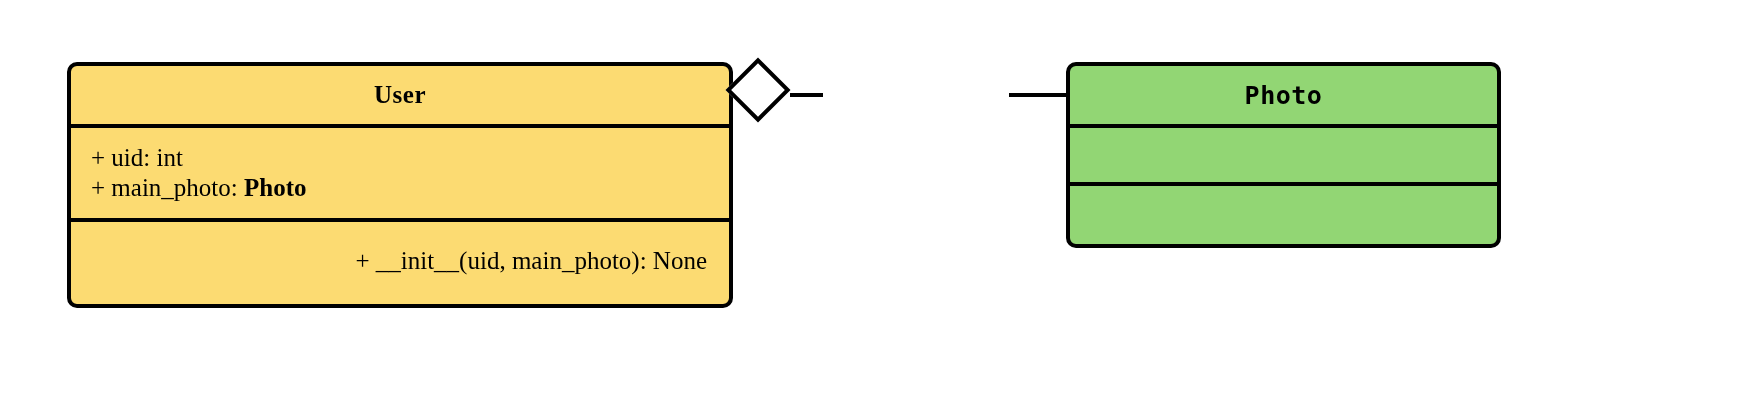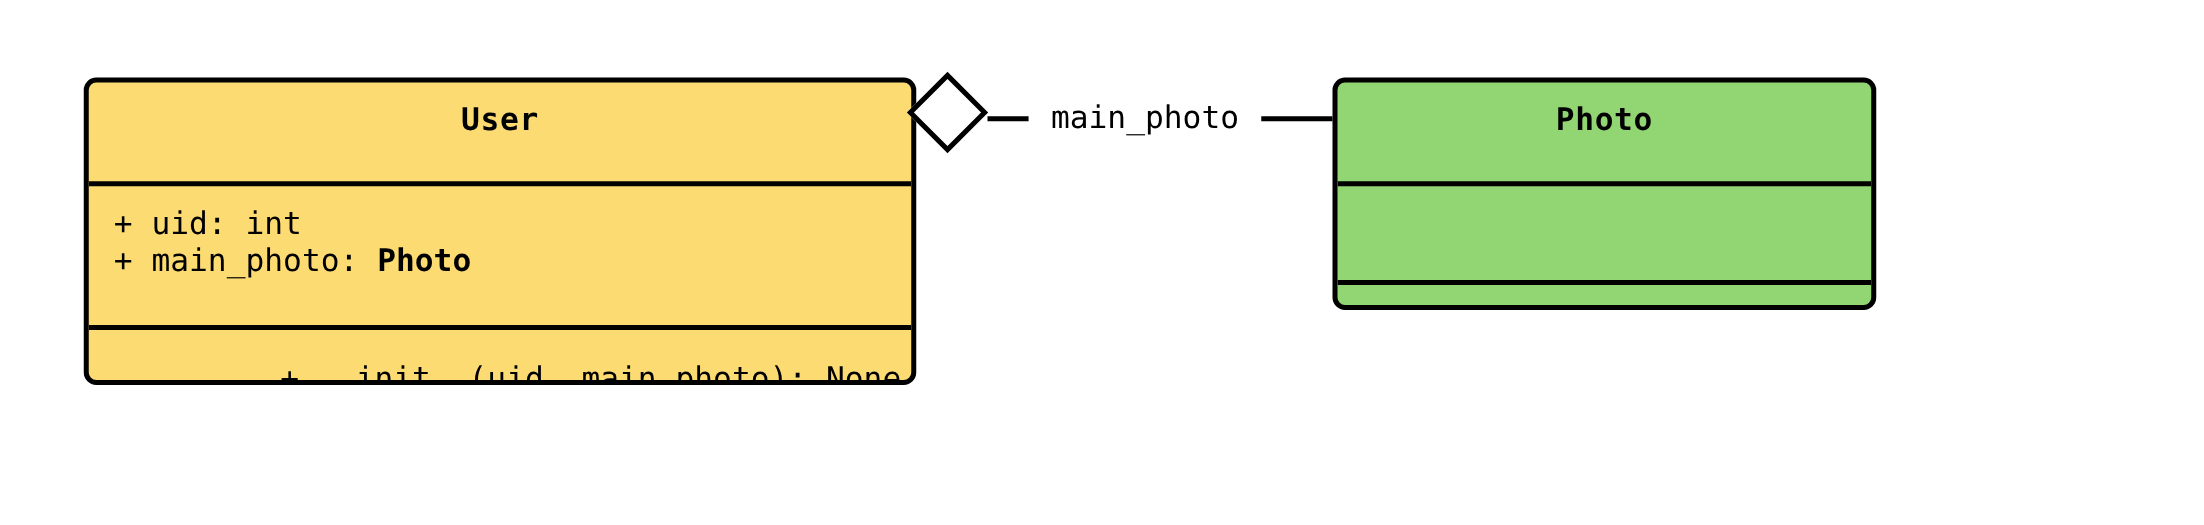--- a/index.html
+++ b/index.html
@@ -47,44 +47,44 @@
     align-items: center;
     justify-content: center;
     font-weight: bold;
     font-size: 25px;
     letter-spacing: 0.5px;
     color: #000000;
     white-space: nowrap;
   }
 
   .uml-members {
-    padding: 12px 8px 12px 20px;
+    padding: 12px 22px 12px 20px;
     display: flex;
     flex-direction: column;
     justify-content: center;
-    margin-top: 21px;
   }
 
   .uml-member {
     font-size: 25px;
     line-height: 30px;
     color: #000000;
     white-space: nowrap;
   }
   .uml-member .type-ref {
     font-weight: bold;
   }
 
   
   #user-class {
     left: 67px;
     top: 62px;
     width: 666px;
     height: 246px;
     background: #FCDB72;
+    font-family: Liberation Serif, serif;
   }
   #user-class .uml-title { height: 58px; }
   #user-class #user-attributes { height: 94px; }
   #user-class #user-methods { height: 82px; text-align: right; }
 
   
   #photo-class {
     left: 1066px;
     top: 62px;
     width: 435px;
@@ -162,21 +162,20 @@
       </div>
     </div>
   </div>
 
   <div id="association-aggregation">
 
     <div id="aggregation-diamond"></div>
 
     <div class="assoc-line" id="assoc-line-left"></div>
 
-    <div id="association-label">main_photo</div>
 
     <div class="assoc-line" id="assoc-line-right"></div>
   </div>
 
   <div class="uml-class" id="photo-class">
 
     <div class="uml-compartment uml-title" id="photo-title">Photo</div>
 
     <div class="uml-compartment uml-members" id="photo-attributes"></div>
 

